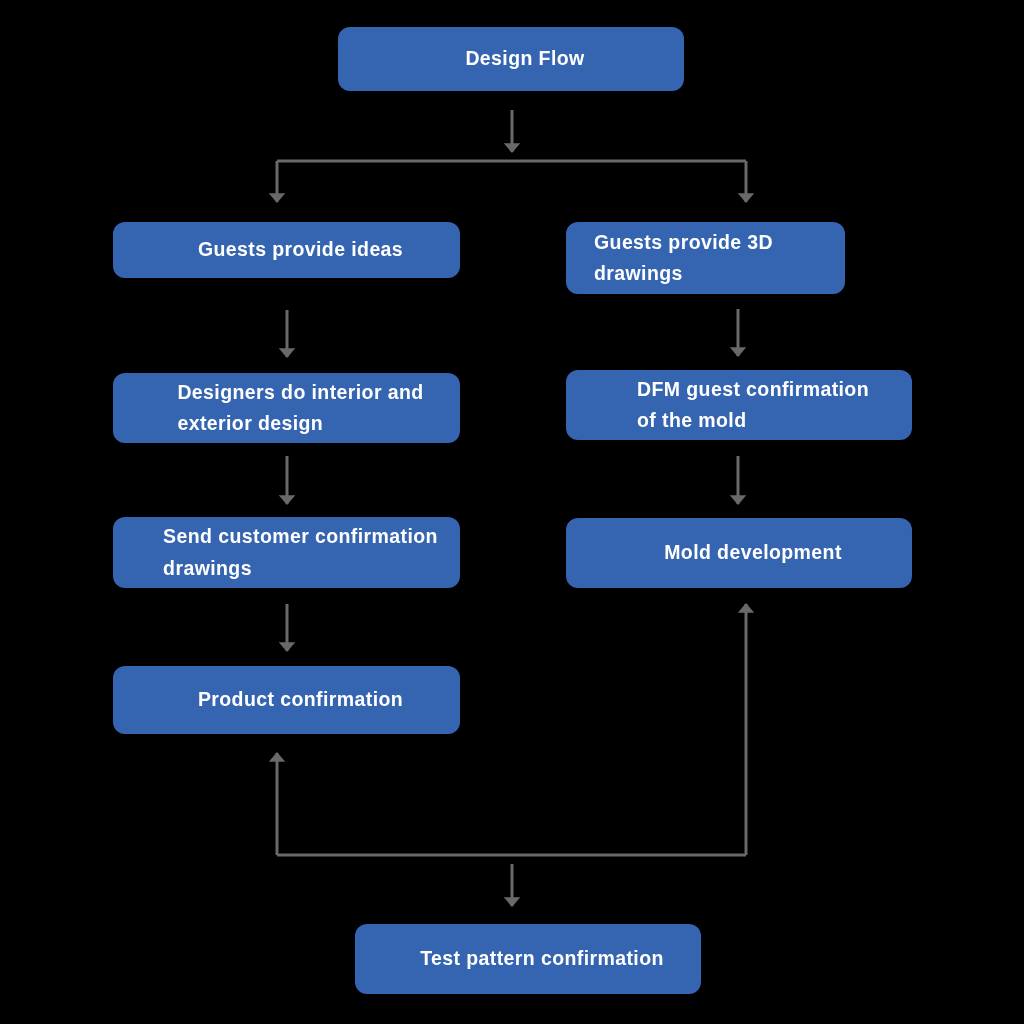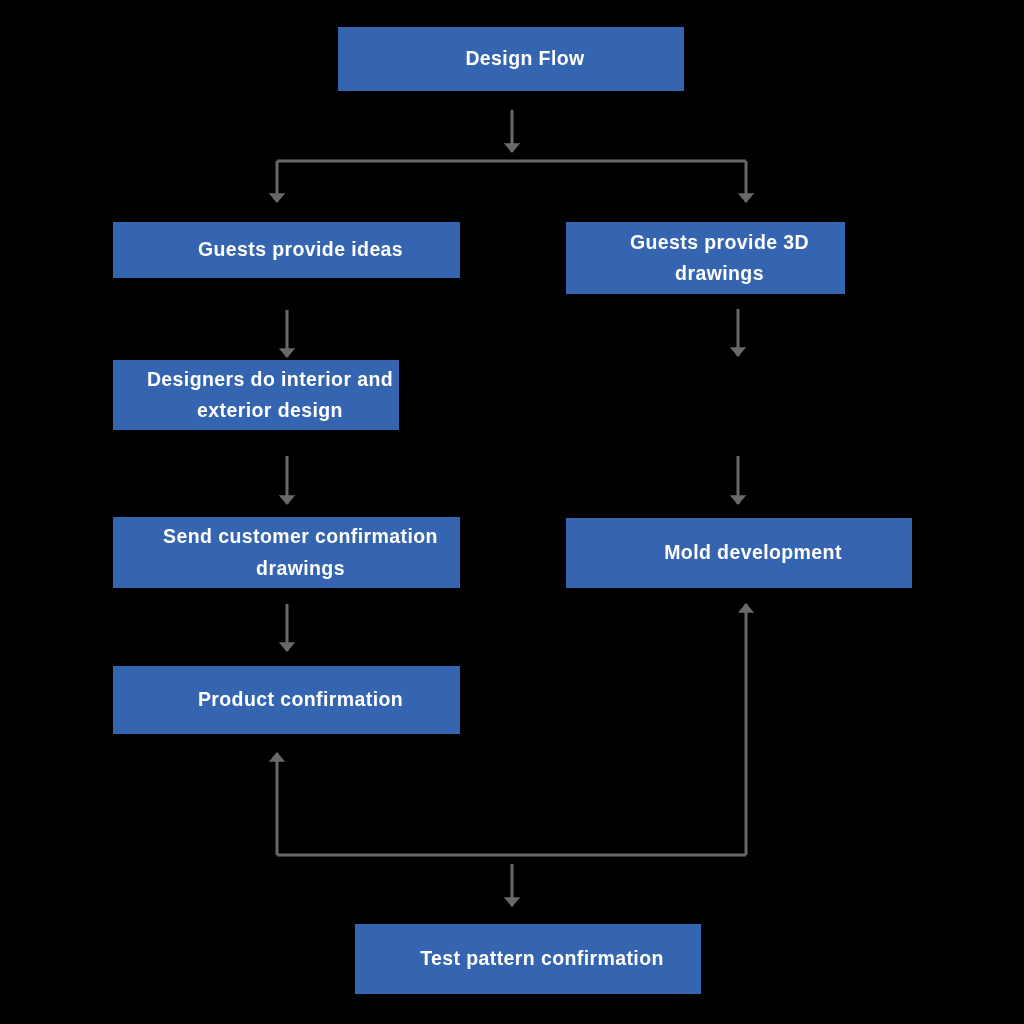--- a/index.html
+++ b/index.html
@@ -28,38 +28,37 @@
     stroke-width: 3;
   }
   #arrowhead path {
     fill: var(--connector, #696969);
   }
   .node {
     position: absolute;
     box-sizing: border-box;
     background: var(--node-fill, #3565b1);
     color: var(--node-text, #ffffff);
-    border-radius: 0;
+    border-radius: 12px;
     display: flex;
     align-items: center;
     justify-content: center;
-    text-align: center;
     font-weight: 700;
     font-size: 19.5px;
     letter-spacing: 0.4px;
     line-height: 1.6;
     padding-left: 28px;
   }
   .node-label {
     white-space: pre-line;
   }
   .n-design-flow   { left: 338px; top: 27px;  width: 346px; height: 64px; }
   .n-guests-ideas  { left: 113px; top: 222px; width: 347px; height: 56px; }
   .n-guests-3d     { left: 566px; top: 222px; width: 279px; height: 72px; }
-  .n-designers     { left: 113px; top: 360px; width: 286px; height: 70px; }
+  .n-designers     { left: 113px; top: 373px; width: 347px; height: 70px; }
   .n-dfm           { left: 566px; top: 370px; width: 346px; height: 70px; }
   .n-send-drawings { left: 113px; top: 517px; width: 347px; height: 71px; }
   .n-mold-dev      { left: 566px; top: 518px; width: 346px; height: 70px; }
   .n-product-dev   { left: 113px; top: 666px; width: 347px; height: 68px; }
   .n-test-pattern  { left: 339px; top: 924px; width: 346px; height: 70px; margin-left: 16px; }
 </style>
 </head>
 <body>
 
 <div id="canvas">
@@ -108,20 +107,24 @@
 
   <div class="node n-guests-3d">
     <span class="node-label">Guests provide 3D drawings</span>
   </div>
 
   <div class="node n-designers">
     <span class="node-label">Designers do interior and
 exterior design</span>
   </div>
 
+  <div class="node n-dfm">
+    <span class="node-label">DFM guest confirmation
+of the mold</span>
+  </div>
 
   <div class="node n-send-drawings">
     <span class="node-label">Send customer confirmation
 drawings</span>
   </div>
 
   <div class="node n-mold-dev">
     <span class="node-label">Mold development</span>
   </div>
 

